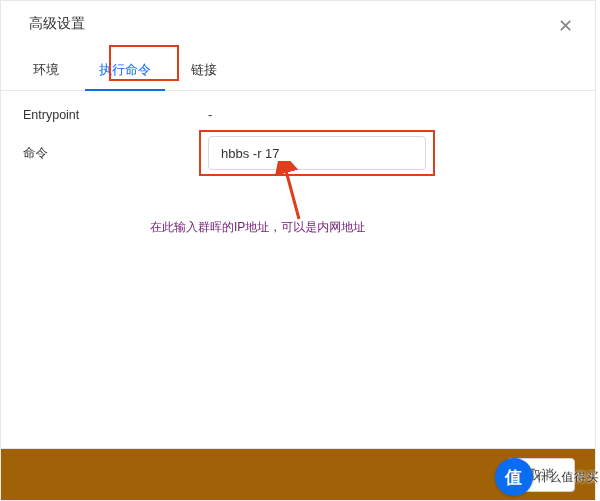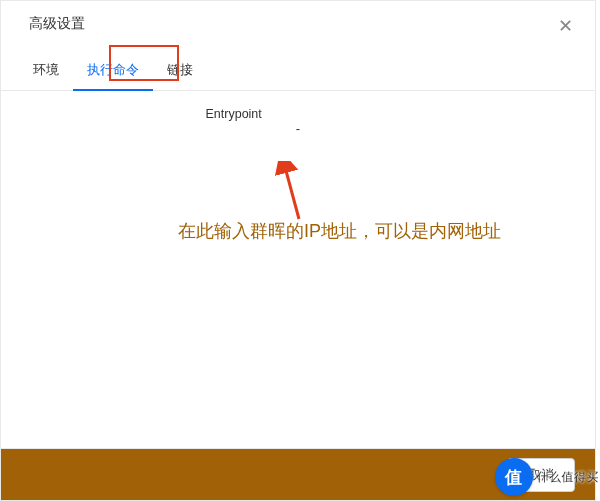--- a/index.html
+++ b/index.html
@@ -33,21 +33,21 @@
   font-size: 18px;
   color: #888;
   cursor: pointer;
   line-height: 1;
   padding: 2px 4px;
 }
 .tabs {
   display: flex;
   padding: 6px 18px 0 18px;
   border-bottom: 1px solid #e8e8e8;
-  gap: 0;
+  gap: 12px;
 }
 .tab {
   padding: 8px 14px 10px 14px;
   color: #333;
   cursor: pointer;
   font-size: 13px;
 }
 .tab.active {
   color: #0a6cf1;
   border-bottom: 2px solid #0a6cf1;
@@ -58,21 +58,20 @@
   border: 2px solid #e13c1c;
   pointer-events: none;
 }
 .content {
   padding: 16px 22px;
 }
 .row {
   display: flex;
   align-items: center;
   margin-bottom: 14px;
-  flex-direction: column;
 }
 .label {
   width: 185px;
   color: #333;
   font-size: 12.5px;
 }
 .value {
   color: #333;
 }
 .input-wrap {
@@ -101,24 +100,24 @@
 .arrow {
   position: absolute;
   left: 270px;
   top: 160px;
   width: 50px;
   height: 60px;
   pointer-events: none;
 }
 .annot-text {
   position: absolute;
-  left: 177px;
+  left: 149px;
   top: 218px;
-  color: #a16207;
-  font-size: 18px;
+  color: #701a75;
+  font-size: 12px;
   pointer-events: none;
 }
 .footer {
   position: absolute;
   left: 0;
   right: 0;
   bottom: 0;
   height: 52px;
   border-top: 1px solid #e8e8e8;
   display: flex;
@@ -189,20 +188,27 @@
       <span>链接</span>
     </div>
   </div>
 
   <div class="annot-box-tab" style="left:108px; top:44px; width:70px; height:36px;"></div>
 
   <div class="content">
     <div class="row">
       <div class="label">Entrypoint</div>
       <div class="value">-</div>
+    </div>
+    <div class="row">
+      <div class="label">命令</div>
+      <div class="input-wrap">
+        <input class="input" type="text" value="hbbs -r 17" style="">
+        <div class="annot-box-input"></div>
+      </div>
     </div>
   </div>
 
   <svg class="arrow" viewBox="0 0 50 60">
     <defs>
       <marker id="ah" markerWidth="8" markerHeight="8" refX="2" refY="4" orient="auto">
         <polygon points="0,0 8,4 0,8" fill="#e13c1c"></polygon>
       </marker>
     </defs>
     <line x1="28" y1="58" x2="14" y2="6" stroke="#e13c1c" stroke-width="3" marker-end="url(#ah)"></line>

